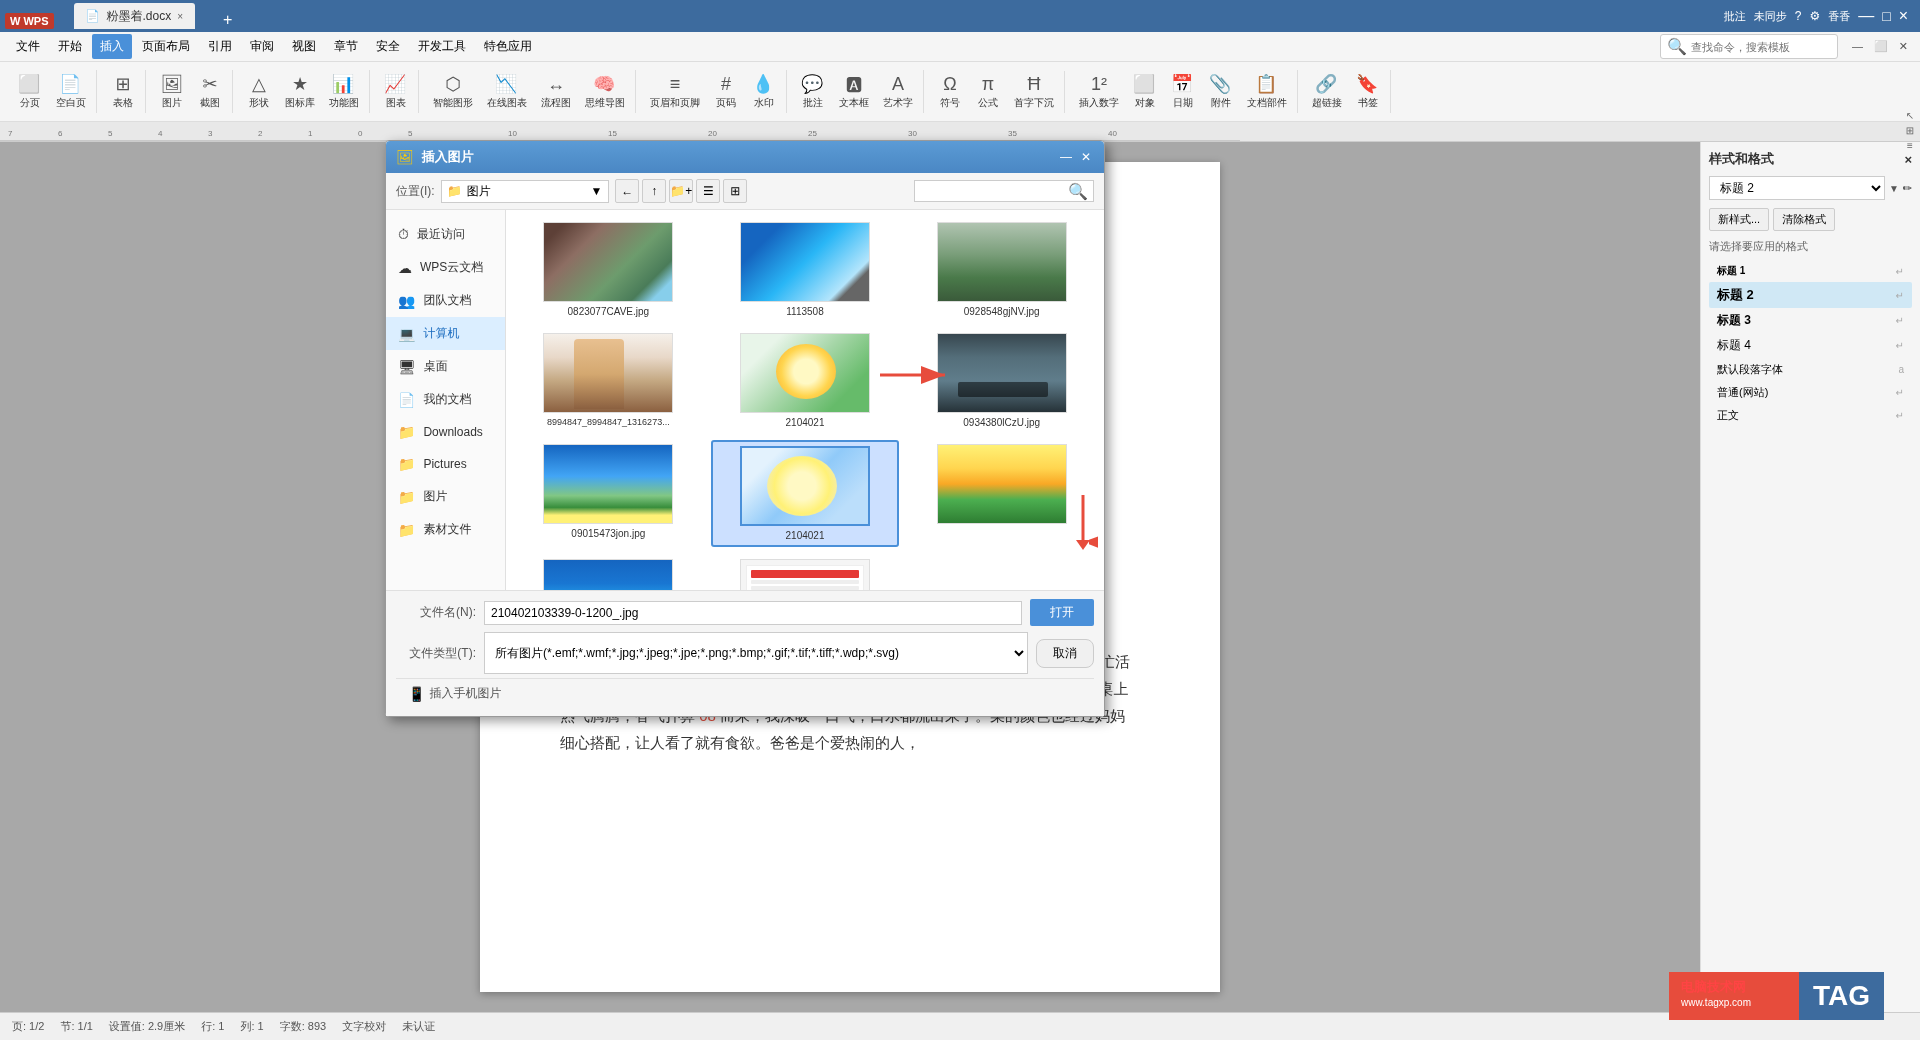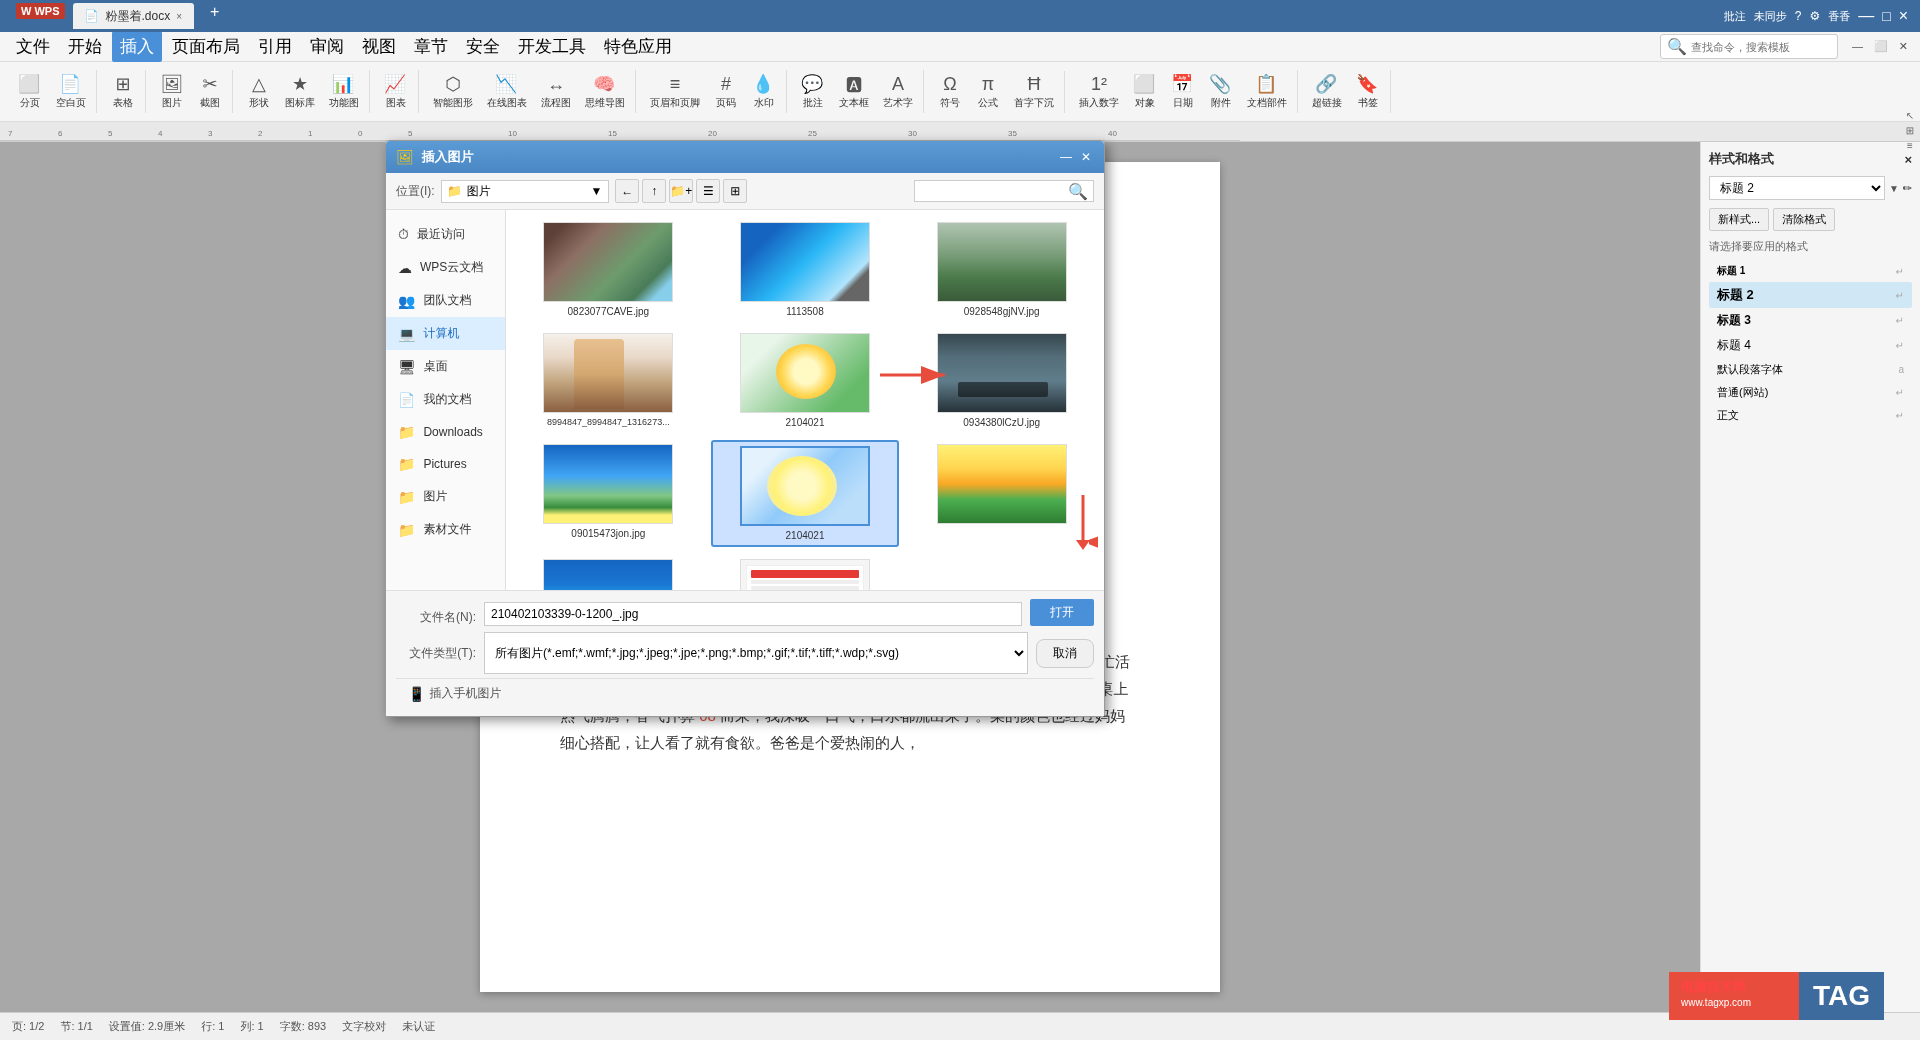--- a/index.html
+++ b/index.html
@@ -9,23 +9,23 @@
     .title-bar {
       height: 32px;
       background: #3d6b9e;
       display: flex;
       align-items: center;
       position: relative;
       z-index: 10;
     }
     .title-bar-left {
       display: flex;
-      align-items: flex-start;
-      gap: 8px;
-      padding: 0 16px;
+      align-items: flex-end;
+      gap: 20px;
+      padding: 0 5px;
     }
     .wps-logo {
       background: #c0392b;
       color: white;
       font-size: 11px;
       font-weight: bold;
       padding: 2px 5px;
       border-radius: 2px;
     }
     .tab-item {
@@ -55,21 +55,21 @@
       height: 30px;
       background: #f5f5f5;
       display: flex;
       align-items: center;
       padding: 0 8px;
       gap: 2px;
       border-bottom: 1px solid #ddd;
     }
     .menu-item {
       padding: 4px 8px;
-      font-size: 17px;
+      font-size: 12px;
       cursor: pointer;
       border-radius: 2px;
       font-family: Liberation Mono, monospace;
     }
     .menu-item.active { background: #4a90d9; color: white; }
     .search-box {
       margin-left: auto;
       display: flex;
       align-items: center;
       background: white;
@@ -323,21 +323,21 @@
     }
     .file-name { font-size: 10px; color: #333; text-align: center; max-width: 130px; overflow: hidden; text-overflow: ellipsis; white-space: nowrap; }
 
     .dialog-bottom-bar {
       border-top: 1px solid #e0e0e0;
       padding: 8px 10px;
       background: #f5f5f5;
     }
     .file-name-row {
       display: flex;
-      align-items: flex-end;
+      align-items: center;
       gap: 8px;
       margin-bottom: 6px;
     }
     .bottom-label { font-size: 12px; color: #555; width: 80px; text-align: right; }
     .filename-input {
       flex: 1;
       border: 1px solid #ccc;
       padding: 4px 6px;
       font-size: 12px;
     }

